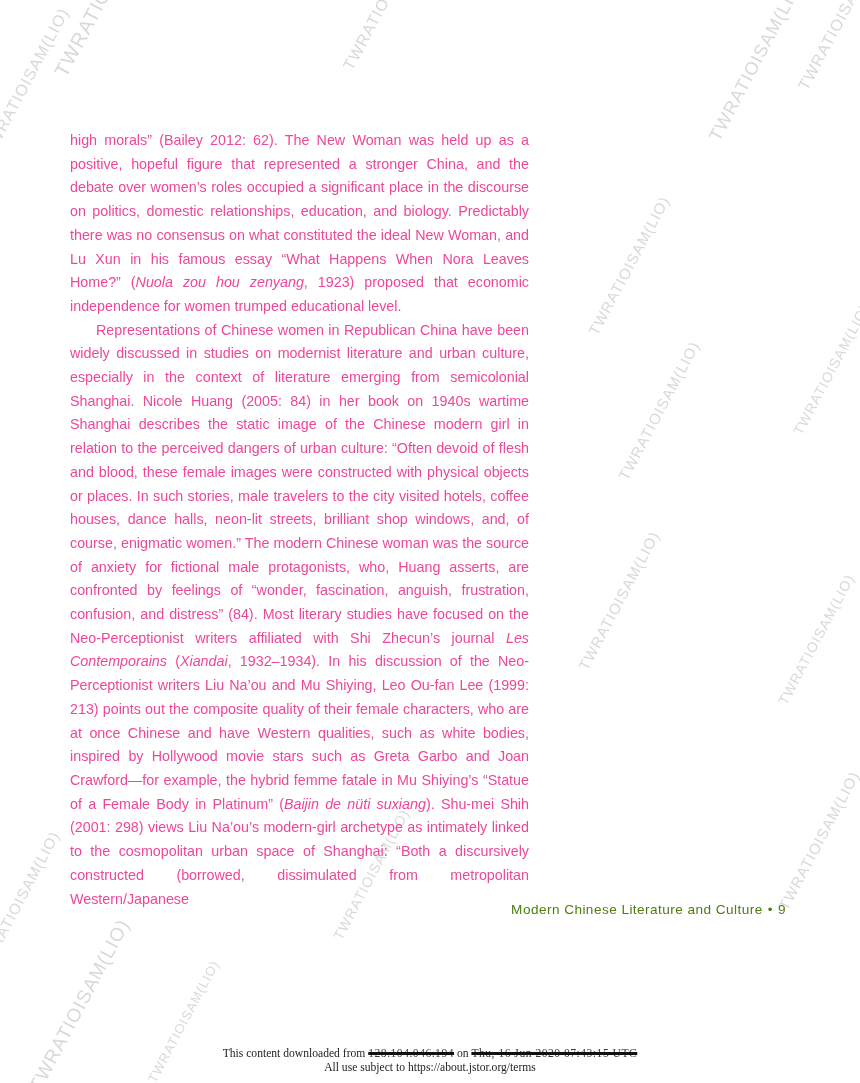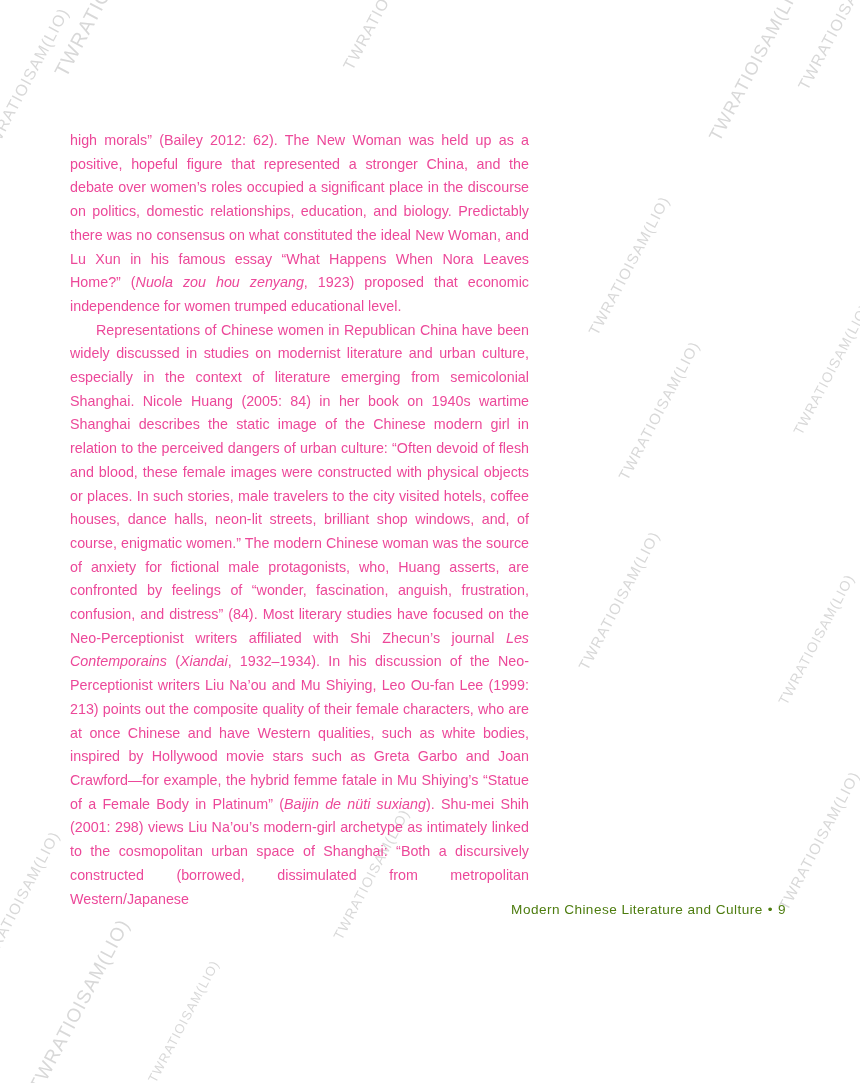--- a/index.html
+++ b/index.html
@@ -91,14 +91,18 @@
 
   <div class="article">
       <p class=""><span>high morals” (Bailey 2012: 62). The New Woman was held up as a positive, hopeful figure that represented a stronger China, and the debate over women’s roles occupied a significant place in the discourse on politics, domestic relationships, education, and biology. Predictably there was no consensus on what constituted the ideal New Woman, and Lu Xun in his famous essay “What Happens When Nora Leaves Home?” (</span><em>Nuola zou hou zenyang</em><span>, 1923) proposed that economic independence for women trumped educational level.</span></p>
       <p class="indent"><span>Representations of Chinese women in Republican China have been widely discussed in studies on modernist literature and urban culture, especially in the context of literature emerging from semicolonial Shanghai. Nicole Huang (2005: 84) in her book on 1940s wartime Shanghai describes the static image of the Chinese modern girl in relation to the perceived dangers of urban culture: “Often devoid of flesh and blood, these female images were constructed with physical objects or places. In such stories, male travelers to the city visited hotels, coffee houses, dance halls, neon-lit streets, brilliant shop windows, and, of course, enigmatic women.” The modern Chinese woman was the source of anxiety for fictional male protagonists, who, Huang asserts, are confronted by feelings of “wonder, fascination, anguish, frustration, confusion, and distress” (84). Most literary studies have focused on the Neo-Perceptionist writers affiliated with Shi Zhecun’s journal </span><em>Les Contemporains</em><span> (</span><em>Xiandai</em><span>, 1932–1934). In his discussion of the Neo-Perceptionist writers Liu Na’ou and Mu Shiying, Leo Ou-fan Lee (1999: 213) points out the composite quality of their female characters, who are at once Chinese and have Western qualities, such as white bodies, inspired by Hollywood movie stars such as Greta Garbo and Joan Crawford—for example, the hybrid femme fatale in Mu Shiying’s “Statue of a Female Body in Platinum” (</span><em>Baijin de nüti suxiang</em><span>). Shu-mei Shih (2001: 298) views Liu Na’ou’s modern-girl archetype as intimately linked to the cosmopolitan urban space of Shanghai: “Both a discursively constructed (borrowed, dissimulated from metropolitan Western/Japanese</span></p>
     </div>
 
   <div class="running-footer">
     <span>Modern Chinese Literature and Culture</span><span class="bullet">•</span><span>9</span>
   </div>
 
+  <div class="jstor-footer">
+    <div><span>This content downloaded from </span><span class="redacted">128.104.046.194</span><span> on </span><span class="redacted">Thu, 16 Jun 2020 07:43:15 UTC</span></div>
+    <div>All use subject to https://about.jstor.org/terms</div>
+  </div>
 
 </div>
 
 </body></html>

